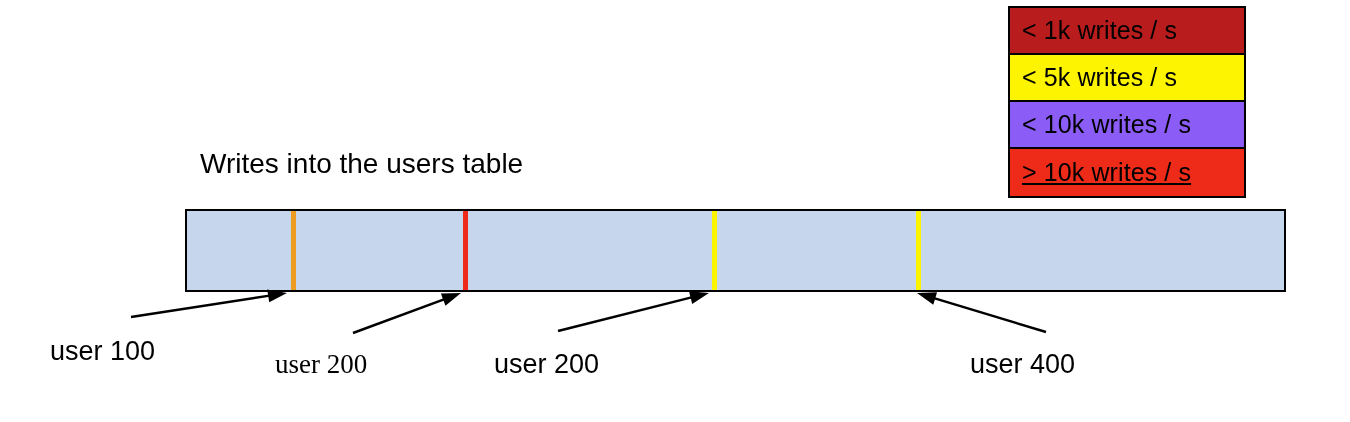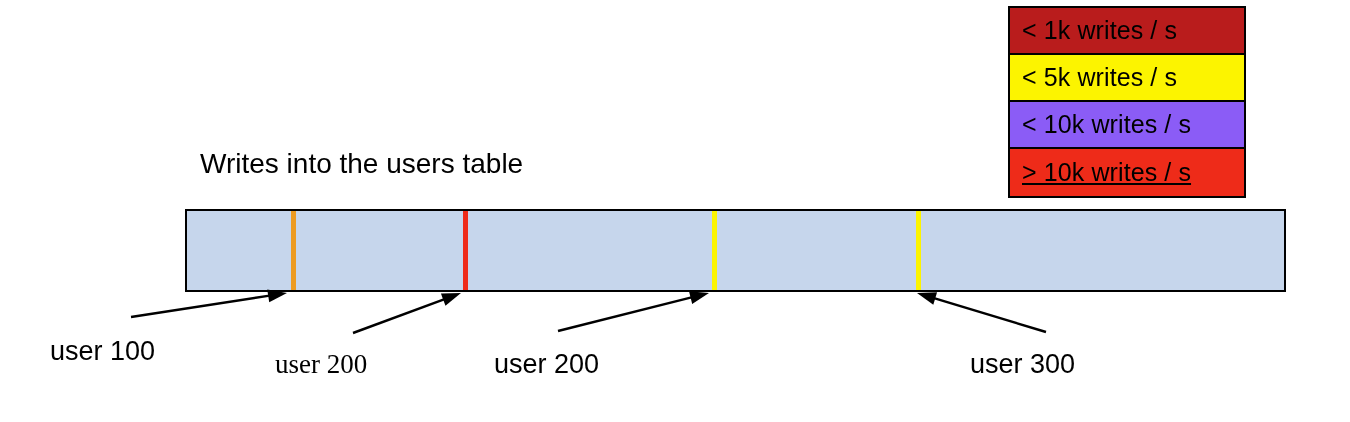--- a/index.html
+++ b/index.html
@@ -126,13 +126,13 @@
       <line x1="558" y1="331" x2="693.4837833220893" y2="296.9047432699378" stroke="#000000" stroke-width="2.4" stroke-linecap="butt"></line>
       <polygon points="709,293 692.1607946483932,303.9403456584524 688.9881907415688,291.3334196076499" fill="#000000" stroke="none"></polygon>
       <line x1="1046" y1="332" x2="932.3153828367778" y2="297.63023202042115" stroke="#000000" stroke-width="2.4" stroke-linecap="butt"></line>
       <polygon points="917,293 937.0680488769697,292.27652624680917 933.3059853603775,304.7202748016911" fill="#000000" stroke="none"></polygon>
     </g>
 </svg>
 
 <div class="marker-label" style="left: 50px; top: 338px;">user 100</div>
 <div class="marker-label" style="left: 275px; top: 351px; font-family: Liberation Serif, serif;">user 200</div>
 <div class="marker-label" style="left: 494px; top: 351px;">user 200</div>
-<div class="marker-label" style="left: 970px; top: 351px;">user 300</div>
+<div class="marker-label" style="left: 970px; top: 351px;">user 400</div>
 
 </body></html>

